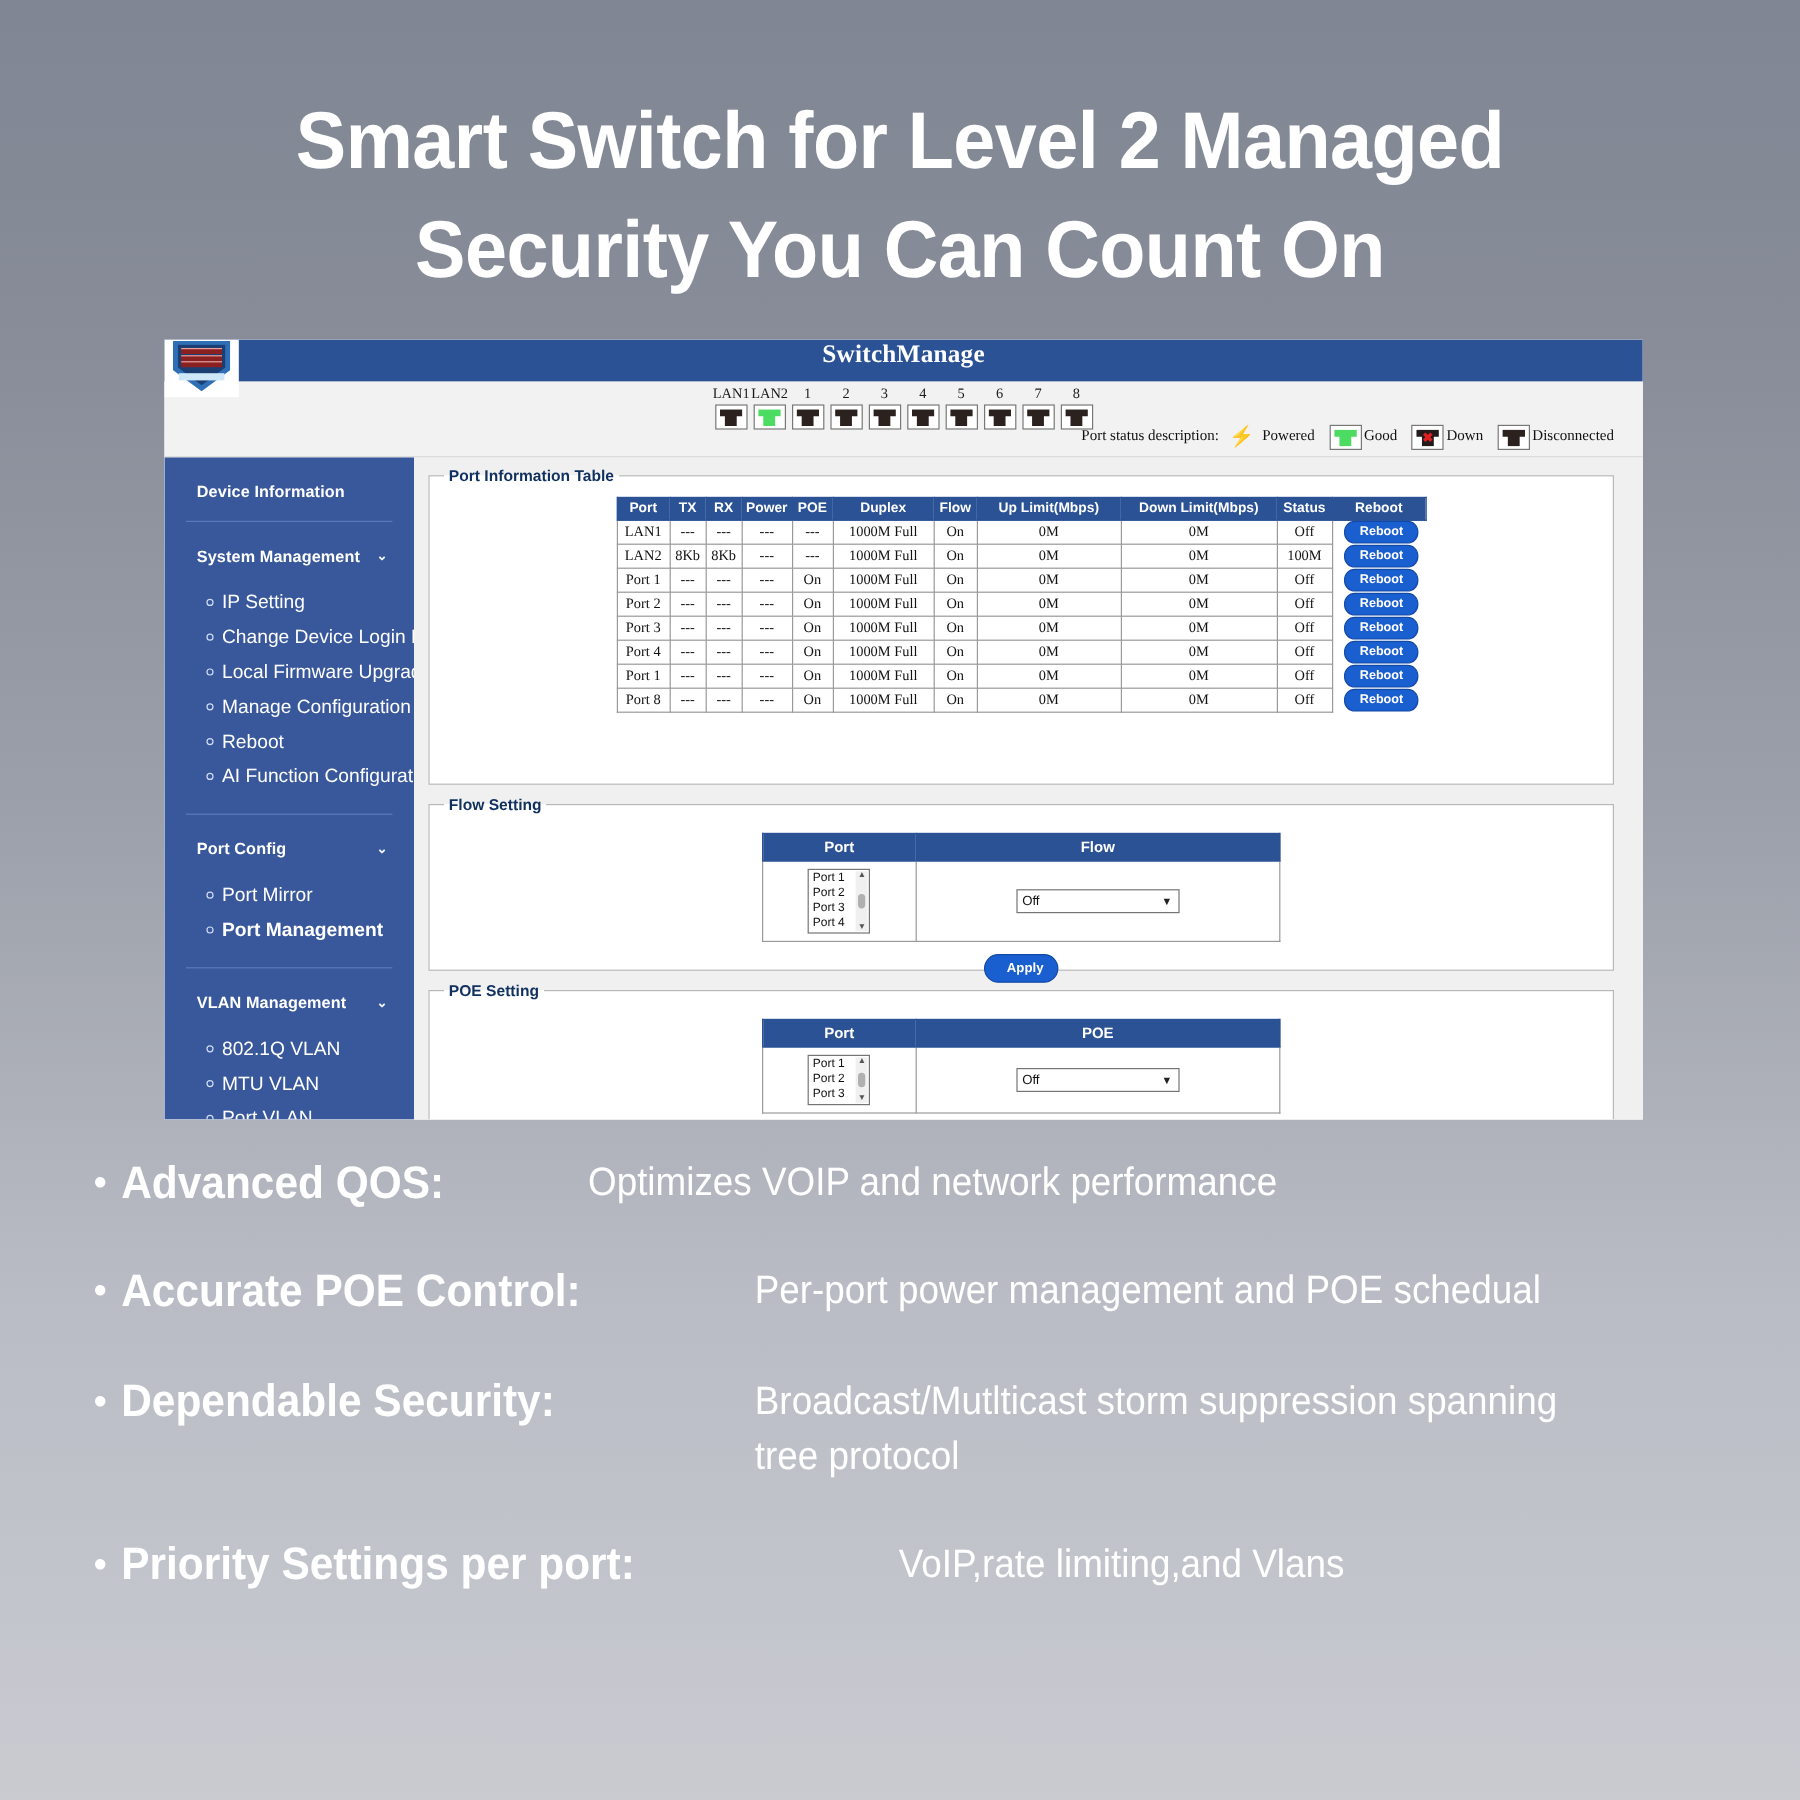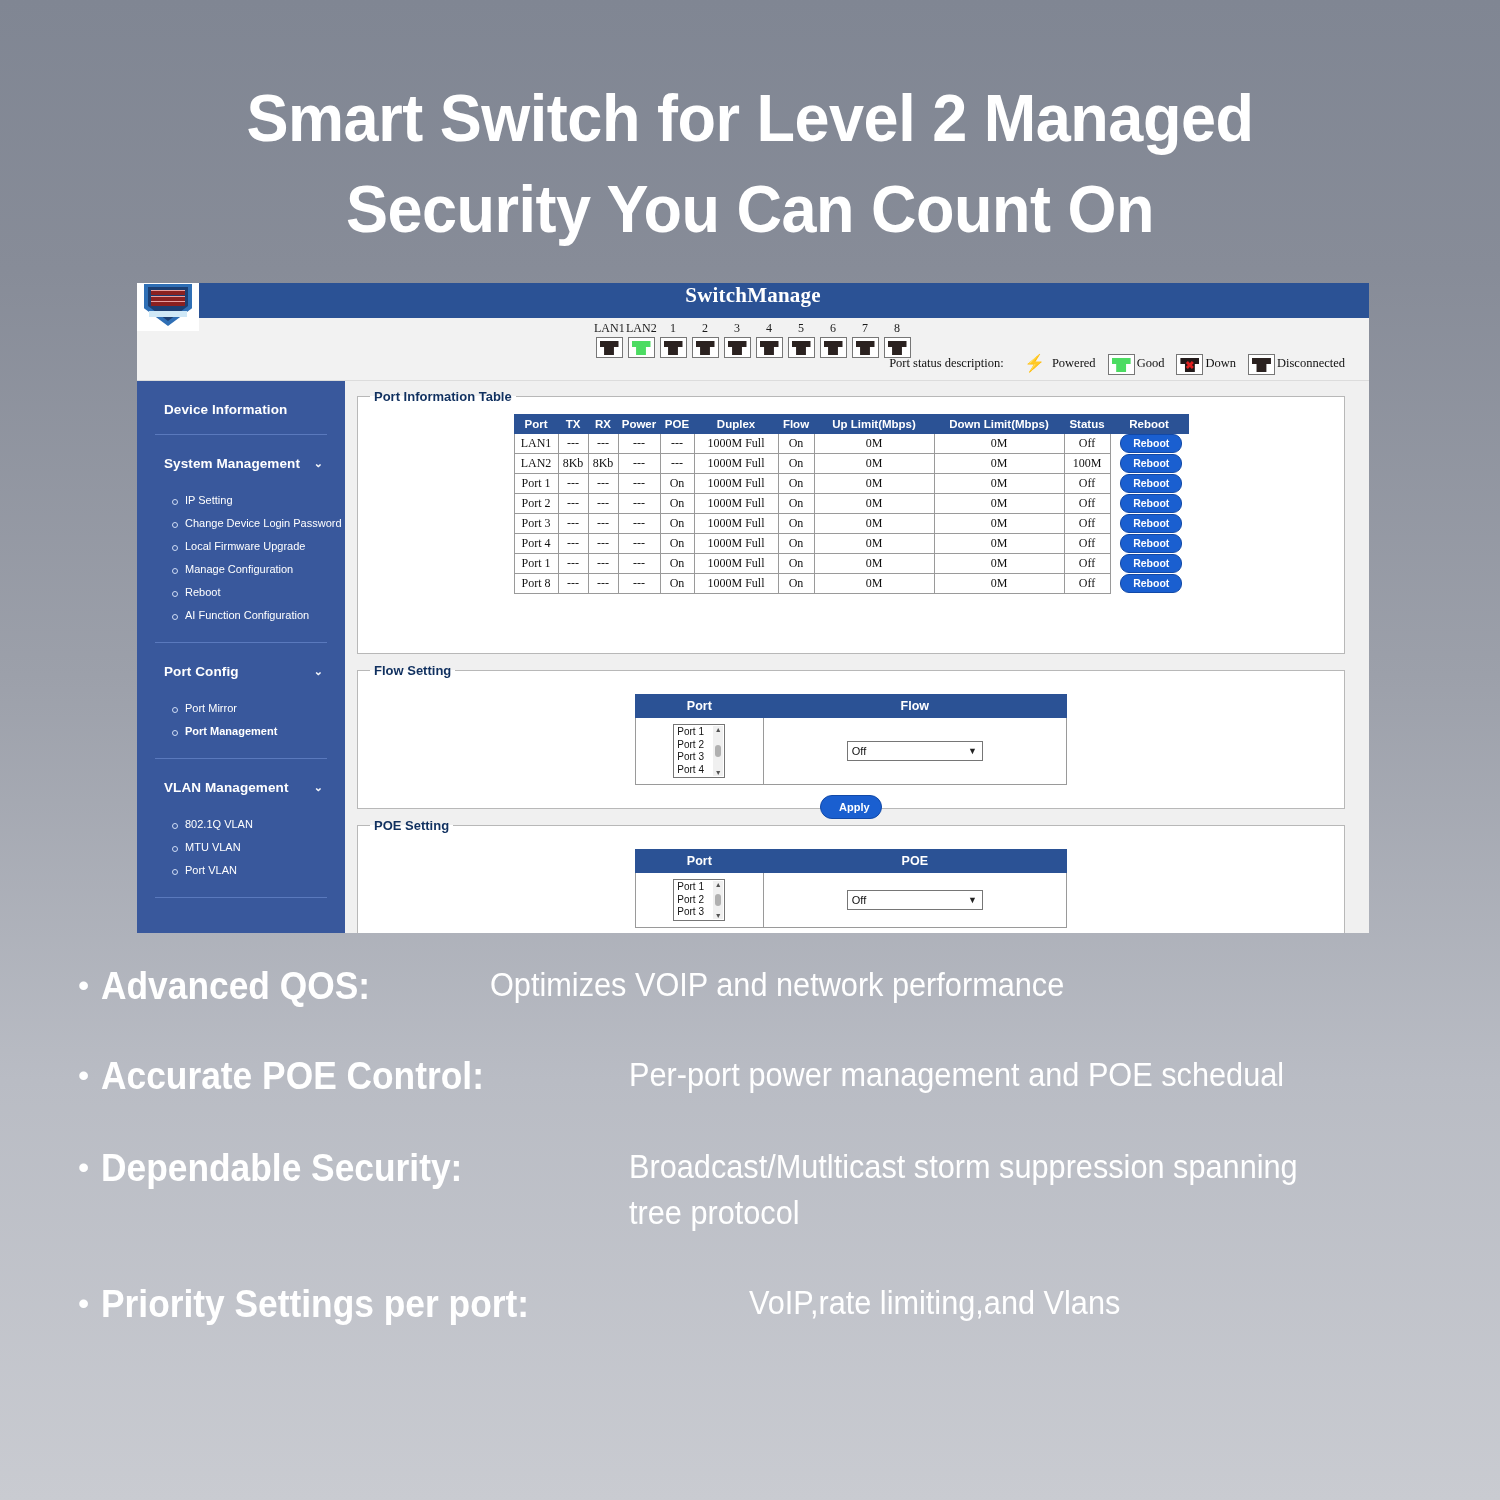--- a/index.html
+++ b/index.html
@@ -118,21 +118,21 @@
     color:#e02020; font-size:11px; font-weight:bold; z-index:2; line-height:1;
   }
 
   .statusdesc {
     position: absolute;
     right: 12px; bottom: 5px;
     display: flex; align-items: center;
     font-family: "Liberation Serif", serif;
     font-size: 12.5px; color: #111;
   }
-  .statusdesc .lbl { margin-right: 21px; }
+  .statusdesc .lbl { margin-right: 9px; }
   .statusdesc .bolt { color: #e02020; font-size: 17px; font-weight: bold; margin-right: 6px; line-height:1; }
   .statusdesc .word { margin-right: 12px; }
   .statusdesc .jk { margin-right: 2px; }
 
   
   .ui-body { display: flex; height: 552px; background: #f0f0f0; }
 
   
   .sidebar {
     width: 208px;
@@ -145,21 +145,21 @@
   .sb-group { padding: 0 18px; }
   .sb-head {
     font-size: 13.5px; font-weight: bold;
     padding: 21px 0 17px 9px;
     display: flex; align-items: center; justify-content: space-between;
     letter-spacing: 0.1px;
   }
   .sb-head .chev { font-size: 11px; opacity: .95; margin-right: 4px; }
   .sb-div { height: 1px; background: #5a79bd; margin: 0 0 0 9px; }
   .sb-item {
-    font-size: 11px;
+    font-size: 16px;
     padding: 5.5px 0 5.5px 30px;
     position: relative;
     white-space: nowrap;
   }
   .sb-item.bold { font-weight: bold; }
   .sb-item::before {
     content: "";
     position: absolute; left: 17px; top: 11px;
     width: 4px; height: 4px; border-radius: 50%;
     border: 1px solid #cfdcf5;

